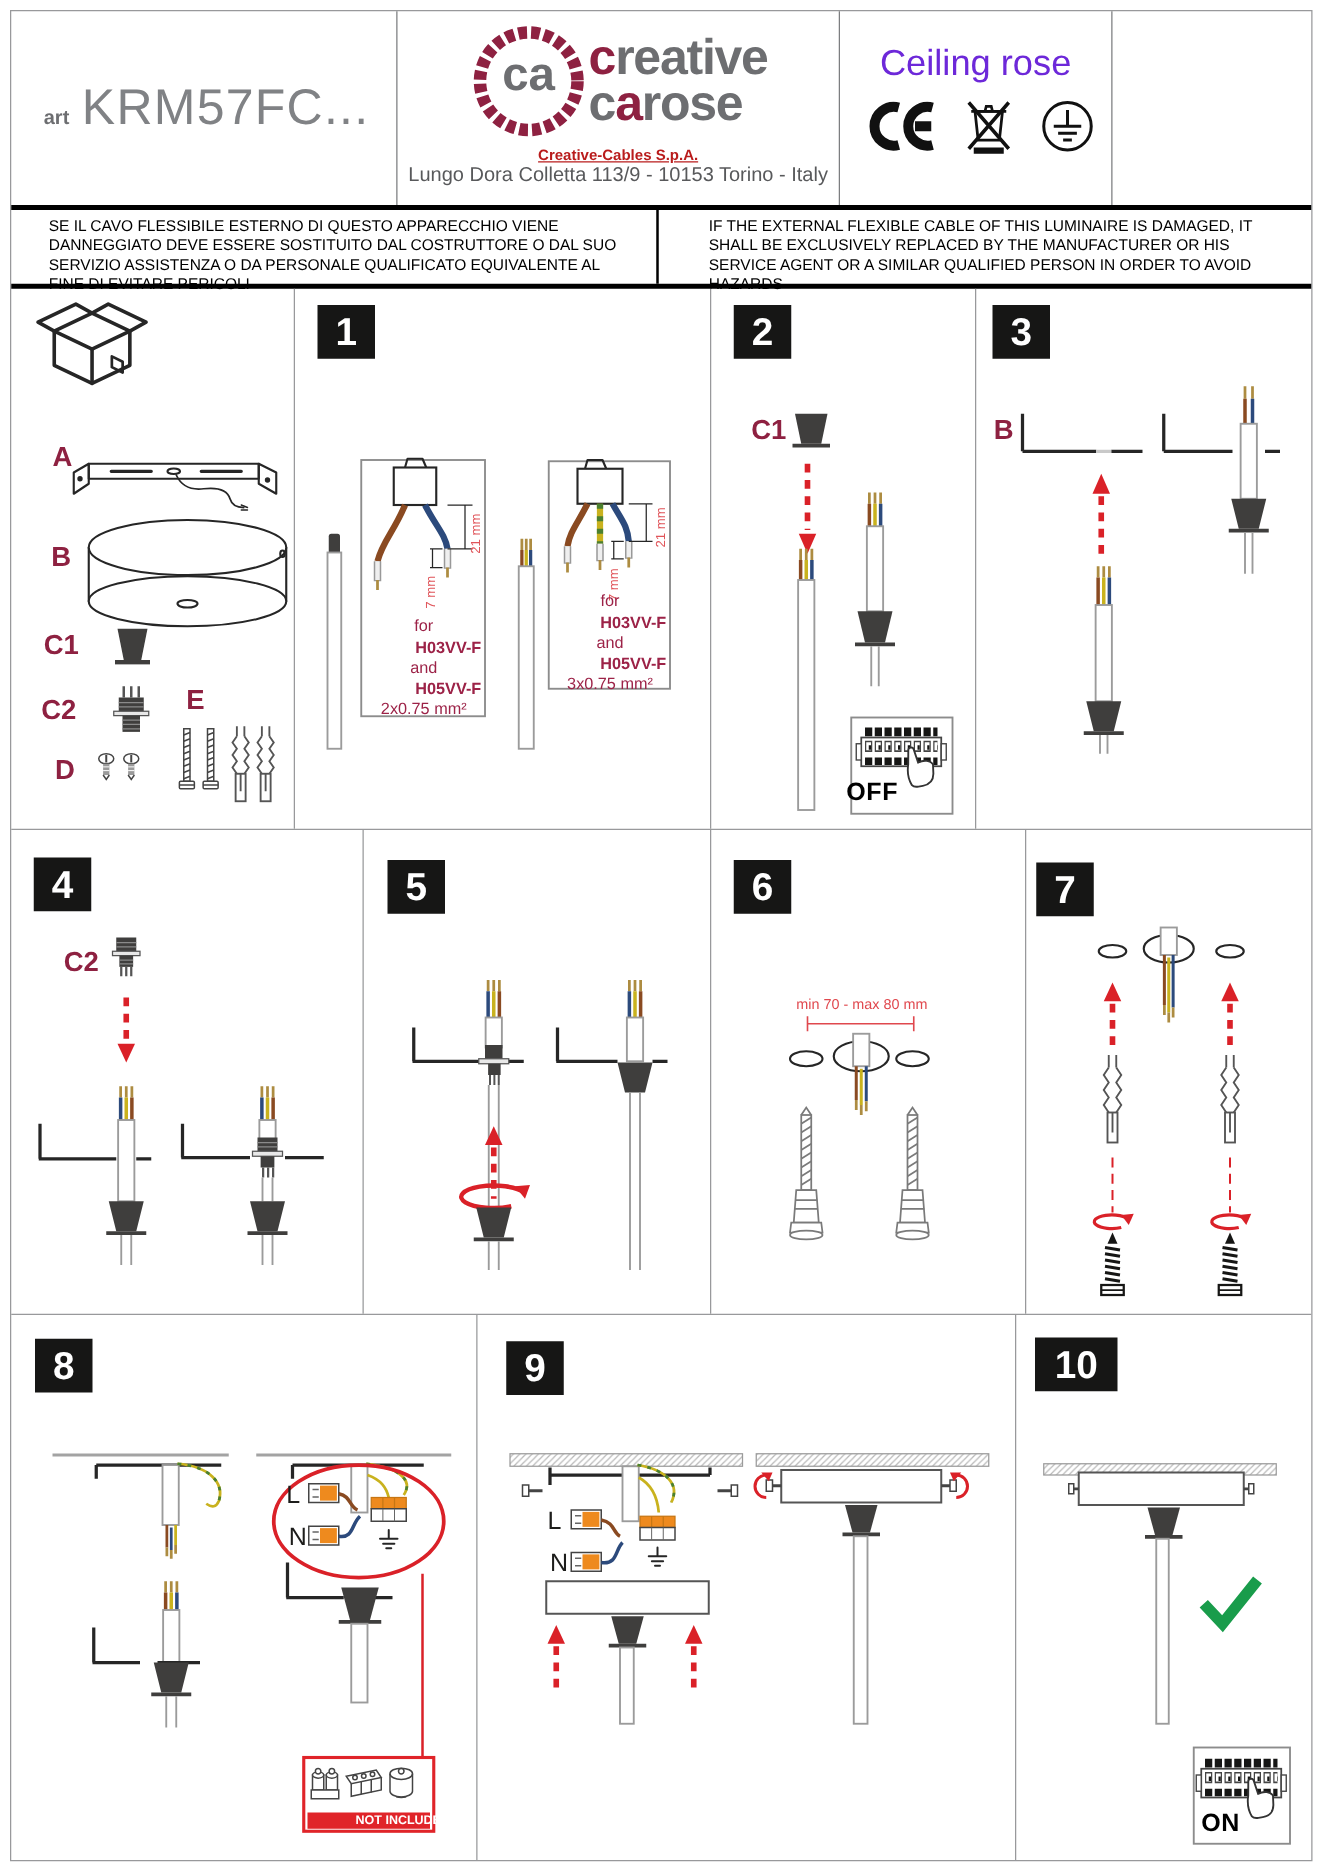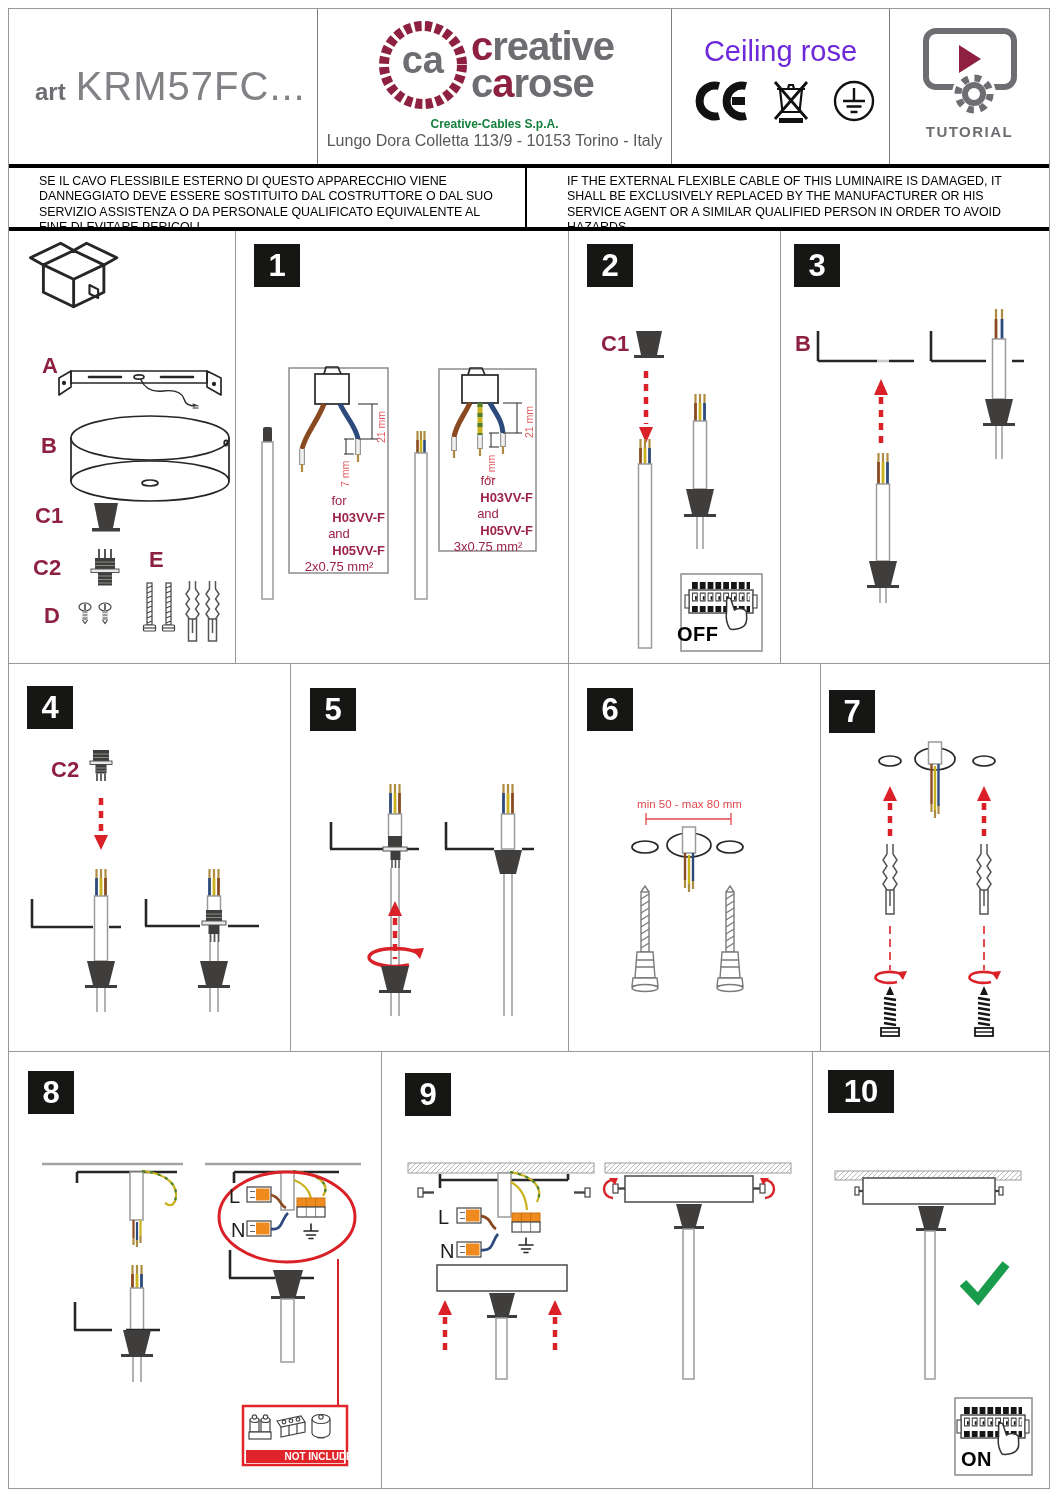--- a/index.html
+++ b/index.html
@@ -3,30 +3,30 @@
 <meta charset="utf-8">
 <style>
   html,body{margin:0;padding:0;background:#fff;}
   body{width:1058px;height:1497px;position:relative;font-family:"Liberation Sans",sans-serif;color:#1d1d1b;overflow:hidden;}
   .page{position:absolute;left:8px;top:8px;width:1040px;height:1479px;border:1px solid #98999b;display:flex;flex-direction:column;background:#fff;}
   
   .header{height:155px;display:flex;flex:0 0 auto;}
   .hblk{border-right:1px solid #7c7e80;height:100%;box-sizing:border-box;}
   .h-art{width:309px;display:flex;align-items:center;padding-left:26px;}
   .artwrap{display:flex;align-items:baseline;gap:10px;}
-  .art-label{font-size:24px;font-weight:700;color:#6d6e71;}
+  .art-label{font-size:16px;font-weight:700;color:#6d6e71;}
   .art-code{font-size:40px;color:#808285;letter-spacing:1px;}
   .h-logo{width:354px;display:flex;flex-direction:column;align-items:center;padding-top:8px;}
   .logo-row{display:flex;align-items:center;}
   .logo-ring{position:relative;width:96px;height:96px;}
   .monogram{position:absolute;left:0;top:22px;width:96px;text-align:center;font-size:38px;font-weight:700;color:#6d6e71;}
   .logo-words{display:flex;flex-direction:column;line-height:0.92;}
   .lw{font-size:40px;font-weight:700;color:#6d6e71;letter-spacing:-1px;}
   .lw .br{color:#8e2141;}
-  .company{font-size:12px;font-weight:700;color:#15803d;margin-top:4px;}
+  .company{font-size:12px;font-weight:700;color:#b91c1c;margin-top:4px;text-decoration:underline;}
   .address{font-size:16px;color:#58595b;margin-top:1px;}
   .h-prod{width:218px;text-align:center;padding-top:26px;}
   .prod-name{font-size:29px;color:#6d28d9;}
   .marks{display:flex;align-items:center;gap:22px;padding-left:22px;margin-top:10px;}
   .h-tut{flex:1;border-right:none;display:flex;flex-direction:column;align-items:center;padding-top:18px;}
   .tut-label{font-size:15px;font-weight:700;color:#6d6e71;letter-spacing:1.5px;margin-top:2px;}
   
   .warn{flex:0 0 auto;display:flex;border-top:4px solid #000;border-bottom:4px solid #000;height:59px;box-sizing:content-box;}
   .wbox{flex:1;font-size:12.4px;line-height:15.4px;color:#000;box-sizing:border-box;}
   .wbox.it{padding:6px 18px 13px 30px;}
@@ -114,30 +114,20 @@
           <path d="M5 11 H33 M16 11 L17 7 H21 L22 11" fill="none" stroke="#111" stroke-width="2.2"></path>
           <path d="M3 4 L35 41 M35 4 L3 41" stroke="#111" stroke-width="2.8"></path>
           <rect x="7" y="40" width="24" height="5" fill="#111"></rect>
         </svg>
         <svg width="44" height="44" style="position:static">
           <circle cx="22" cy="22" r="19" fill="none" stroke="#111" stroke-width="2.4"></circle>
           <path d="M22 9 V22 M11 22 H33 M14.5 27.5 H29.5 M18.5 33 H25.5" stroke="#111" stroke-width="2.4" fill="none"></path>
         </svg>
       </div>
     </div>
-    <div class="hblk h-tut last" style="border-right:none">
-      <svg width="116" height="94" style="position:static">
-        <rect x="14" y="4" width="88" height="56" rx="10" fill="#fff" stroke="#6d6e71" stroke-width="6"></rect>
-        <polygon points="47,18 47,46 69,32" fill="#8e2141"></polygon>
-        <circle cx="62" cy="67" r="22" fill="#fff"></circle>
-        <circle cx="62" cy="67" r="16" fill="none" stroke="#6d6e71" stroke-width="7" stroke-dasharray="6.5 6.06"></circle>
-        <circle cx="62" cy="67" r="9" fill="none" stroke="#6d6e71" stroke-width="6"></circle>
-      </svg>
-      <div class="tut-label">TUTORIAL</div>
-    </div>
   </header>
 
   <div class="warn">
     <div class="wbox it">SE IL CAVO FLESSIBILE ESTERNO DI QUESTO APPARECCHIO VIENE DANNEGGIATO DEVE ESSERE SOSTITUITO DAL COSTRUTTORE O DAL SUO SERVIZIO ASSISTENZA O DA PERSONALE QUALIFICATO EQUIVALENTE AL FINE DI EVITARE PERICOLI</div>
     <div class="wbox en">IF THE EXTERNAL FLEXIBLE CABLE OF THIS LUMINAIRE IS DAMAGED, IT SHALL BE EXCLUSIVELY REPLACED BY THE MANUFACTURER OR HIS SERVICE AGENT OR A SIMILAR QUALIFIED PERSON IN ORDER TO AVOID HAZARDS</div>
   </div>
 
   <div class="row row1">
 
     <div class="cell" style="width:227px">
@@ -471,21 +461,21 @@
           <rect x="210.5" y="150" width="13" height="35" class="cable"></rect>
           <path d="M155 158 V185 M154 185 H203 M231 185 H243" class="prof"></path>
           <path d="M203 186 h28 l-6 24 h-16 z" class="dark"></path>
           <path d="M213 210 V352 M221 210 V352" class="thin"></path>
         </g>
       </svg>
     </div>
 
     <div class="cell" style="width:252px">
       <div class="badge" style="left:18px;top:24px">6</div>
-      <div class="dimlabel" style="left:48px;top:134px;width:145px">min 50 - max 80 mm</div>
+      <div class="dimlabel" style="left:48px;top:134px;width:145px">min 70 - max 80 mm</div>
       <svg width="251" height="387">
         <path d="M77 155 H162 M77 149 V161 M162 149 V161" class="dimr"></path>
         <g>
           <ellipse cx="76" cy="183" rx="13" ry="6" class="k" fill="#fff"></ellipse>
           <ellipse cx="161" cy="183" rx="13" ry="6" class="k" fill="#fff"></ellipse>
           <ellipse cx="120" cy="181" rx="22" ry="12" class="k" fill="#fff"></ellipse>
           <rect x="113.5" y="163" width="13" height="26" class="cable"></rect>
           <path d="M116 189 V216" class="wbr" stroke-width="2.4"></path>
           <path d="M120 191 V220" class="wyl" stroke-width="2.4"></path>
           <path d="M124 189 V217" class="wbl" stroke-width="2.4"></path>

